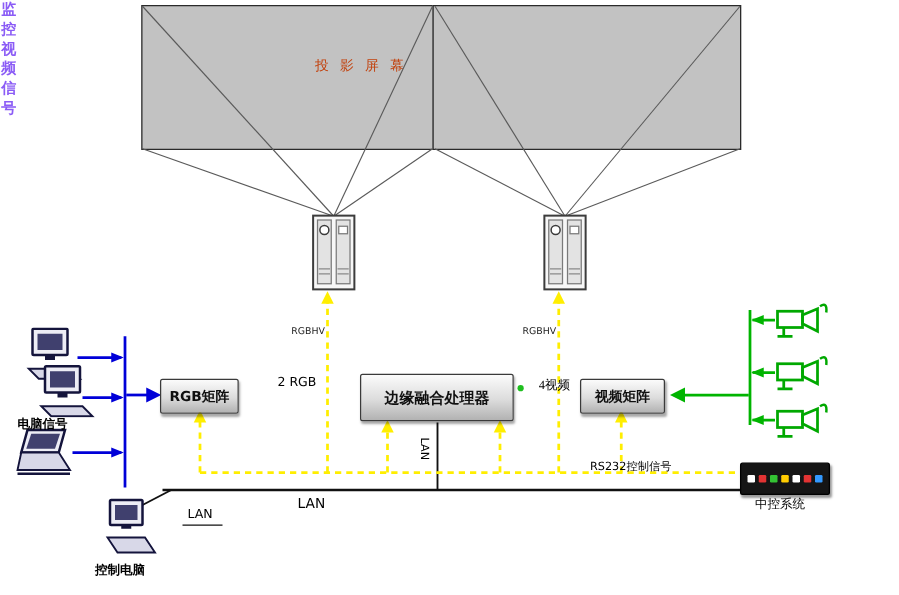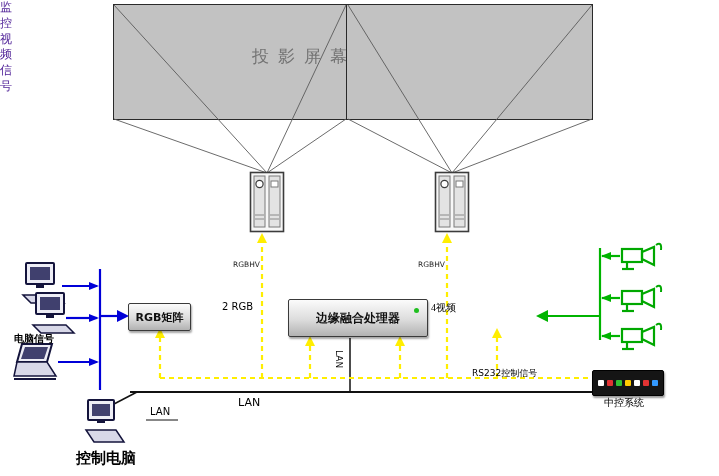--- a/index.html
+++ b/index.html
@@ -2,46 +2,46 @@
 <html><head>
 <meta charset="utf-8">
 <style>
   html,body{margin:0;padding:0;background:#ffffff;}
   body{font-family:"DejaVu Sans","Liberation Sans",sans-serif;}
   #stage{position:relative;width:719px;height:476px;background:#ffffff;overflow:hidden;}
   .label{position:absolute;color:#000;white-space:nowrap;}
   .screen-panel{position:absolute;top:4px;height:116px;background:#c2c2c2;border:1px solid #2a2a2a;box-sizing:border-box;}
   #screen-left{left:113px;width:234px;}
   #screen-right{left:346px;width:247px;}
-  #screen-label{left:252px;top:45px;font-size:17px;letter-spacing:9px;color:#737373;}
+  #screen-label{left:252px;top:45px;font-size:11px;letter-spacing:9px;color:#c2410c;}
   svg.layer{position:absolute;left:0;top:0;}
   .device{position:absolute;box-sizing:border-box;border:1px solid #3a3a3a;border-radius:2px;
     background:linear-gradient(180deg,#fbfbfb 0%,#dcdcdc 55%,#b2b2b2 100%);
     display:flex;align-items:center;justify-content:center;font-weight:bold;color:#101010;
     box-shadow:1px 2px 2px rgba(0,0,0,.35);}
   #rgb-matrix{left:128px;top:303px;width:63px;height:28px;font-size:11px;}
-  #edge-processor{left:288px;top:299px;width:140px;height:38px;font-size:12px;}
+  #edge-processor{left:288px;top:299px;width:123px;height:38px;font-size:12px;}
   #video-matrix{left:464px;top:303px;width:68px;height:28px;font-size:11px;}
   #processor-led{position:absolute;left:414px;top:308px;width:5px;height:5px;background:#1fbf1f;border-radius:50%;}
   #central-control{position:absolute;left:592px;top:370px;width:70px;height:24px;background:#151515;border:1px solid #000;
     border-radius:2px;display:flex;align-items:center;justify-content:center;gap:3px;box-shadow:1px 2px 2px rgba(0,0,0,.4);}
   .port{width:6px;height:6px;border-radius:1px;}
   #label-2rgb{left:222px;top:301px;font-size:10px;text-align:center;}
   #label-4video{left:431px;top:301px;font-size:10px;font-family:Liberation Serif, serif;}
   #label-rgbhv-left{left:233px;top:260px;font-size:7.5px;color:#222;}
   #label-rgbhv-right{left:418px;top:260px;font-size:7.5px;color:#222;}
   #label-computer-signal{left:14px;top:332px;font-size:10px;font-weight:bold;}
-  #label-control-computer{left:76px;top:449px;font-size:15px;font-weight:bold;}
+  #label-control-computer{left:76px;top:449px;font-size:10px;font-weight:bold;}
   #label-lan-main{left:238px;top:396px;font-size:11px;}
   #label-lan-vert{left:344px;top:350px;font-size:9px;transform:rotate(90deg);transform-origin:left top;}
   #label-lan-ctrl{left:150px;top:406px;font-size:10px;}
   #label-rs232{left:472px;top:367px;font-size:9px;text-align:center;}
   #label-central-control{left:604px;top:396px;font-size:10px;font-weight:normal;}
-  #label-surveillance{left:686px;top:236px;width:14px;font-size:12px;font-weight:normal;line-height:1.32;
-    word-break:break-all;white-space:normal;color:#4c1d95;}
+  #label-surveillance{left:686px;top:236px;width:14px;font-size:12px;font-weight:bold;line-height:1.32;
+    word-break:break-all;white-space:normal;color:#8b5cf6;text-align:center;}
   .icon{position:absolute;}
 </style>
 </head>
 <body>
 
 <div id="stage">
 
   <div id="screen-left" class="screen-panel"></div>
   <div id="screen-right" class="screen-panel"></div>
   <div id="screen-label" class="label">投影屏幕</div>
@@ -134,20 +134,23 @@
     </svg>
   </div>
 
   <div id="rgb-matrix" class="device">
     <span>RGB矩阵</span>
   </div>
   <div id="edge-processor" class="device">
     <span>边缘融合处理器</span>
   </div>
   <div id="processor-led"></div>
+  <div id="video-matrix" class="device">
+    <span>视频矩阵</span>
+  </div>
 
   <div id="central-control">
     <span class="port" style="background:#ffffff"></span>
     <span class="port" style="background:#e23333"></span>
     <span class="port" style="background:#33c233"></span>
     <span class="port" style="background:#ffcc00"></span>
     <span class="port" style="background:#ffffff"></span>
     <span class="port" style="background:#e23333"></span>
     <span class="port" style="background:#3399ff"></span>
   </div>

